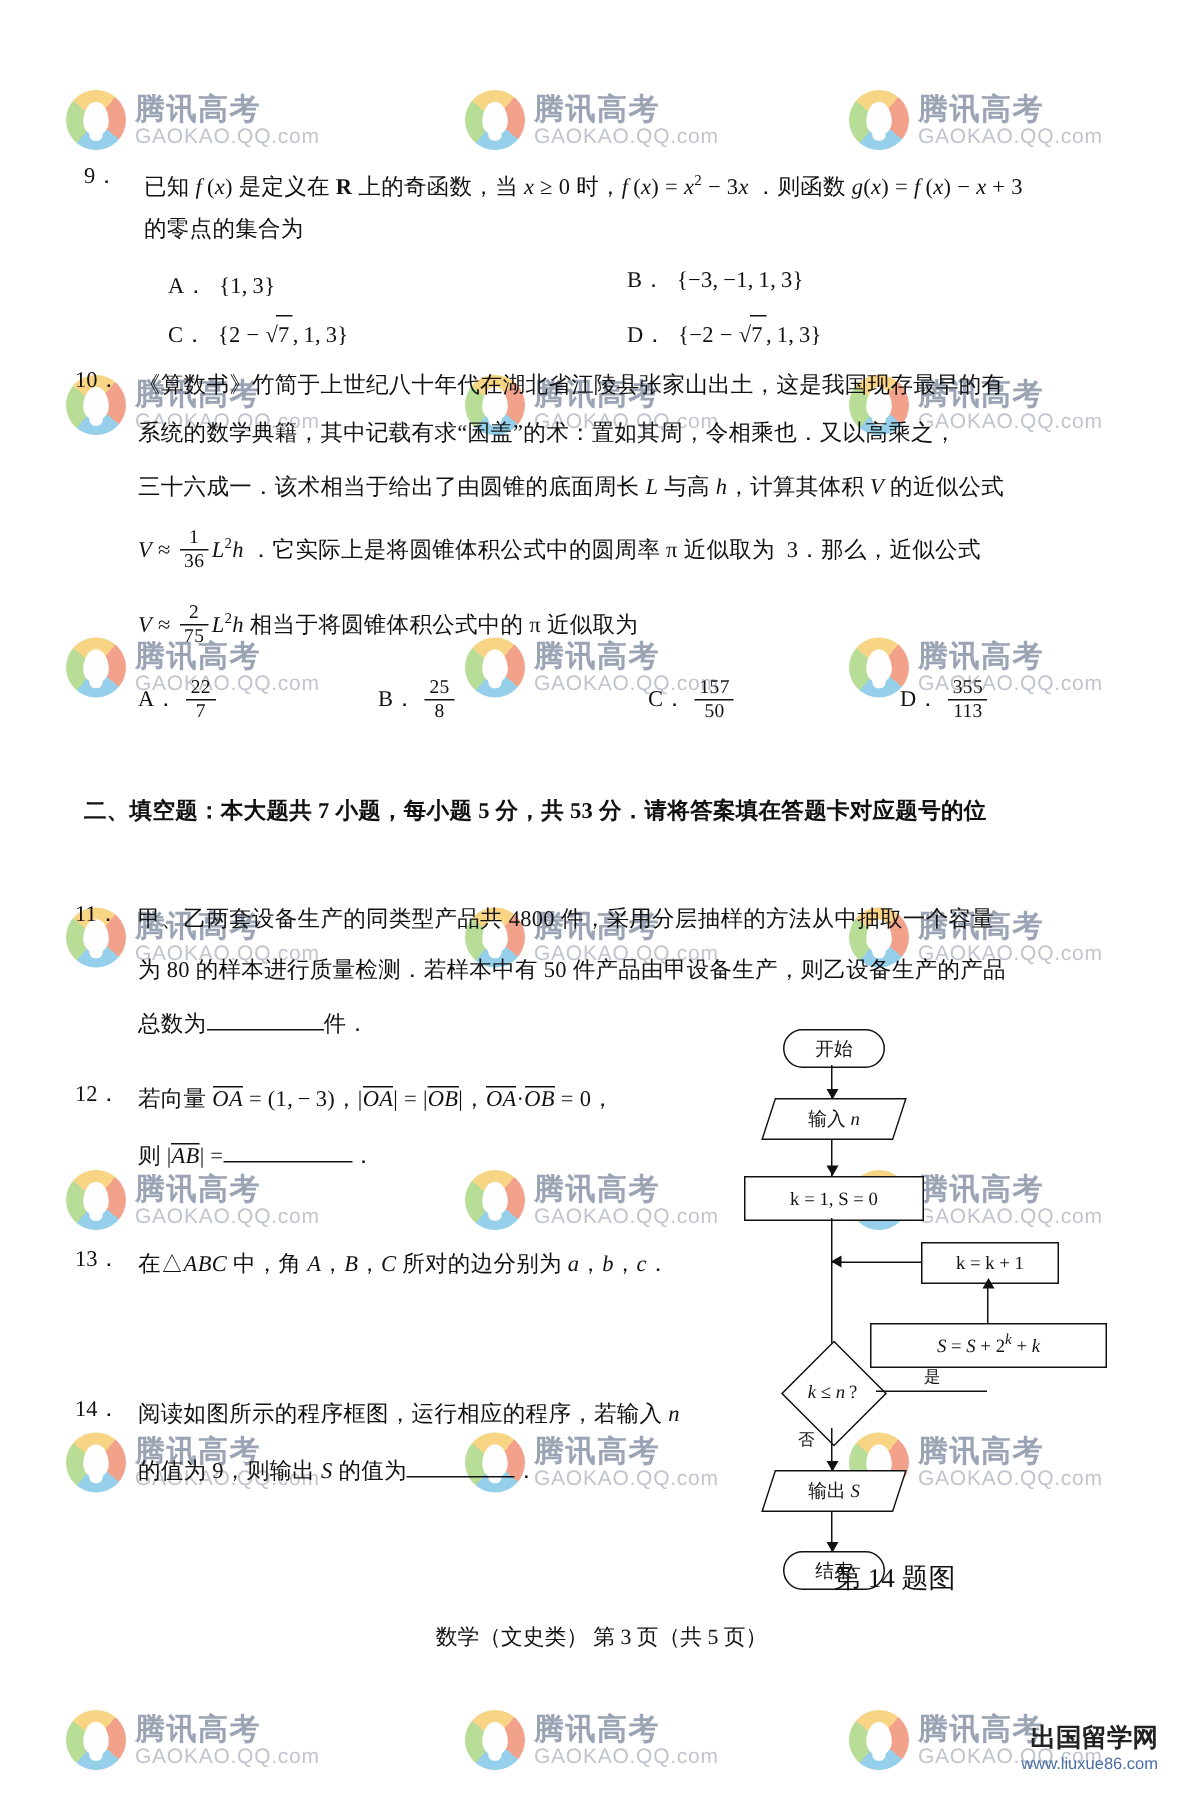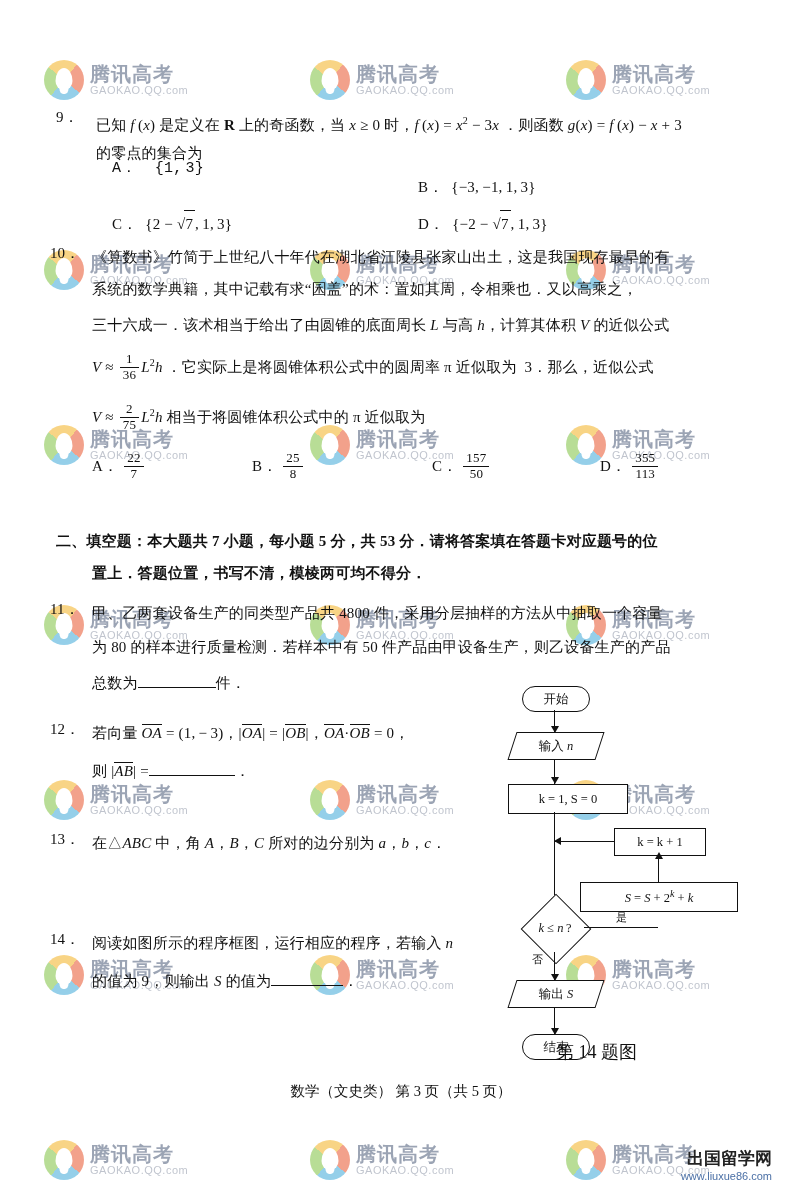--- a/index.html
+++ b/index.html
@@ -40,21 +40,21 @@
     margin-left:6px;line-height:1.05;
   }
   .wm .wmain{
     font-family:"DejaVu Sans", sans-serif;
     font-weight:bold;font-size:20px;color:#4b5a78;
     letter-spacing:1px;
     white-space:nowrap;
   }
   .wm .wsub{
     font-family:"Liberation Sans", sans-serif;
-    font-size:11px;color:#8d95a6;letter-spacing:.5px;
+    font-size:14px;color:#8d95a6;letter-spacing:.5px;
     white-space:nowrap;
   }
   
   .q{
     position:absolute;
     font-size:15px;
     line-height:26px;
     color:#111;
     letter-spacing:.2px;
   }
@@ -308,21 +308,21 @@
         </div>
       </div>
     </div>
 
   <div class="num" style="left:56px;top:108px;">9．</div>
   <div class="q" style="left:96px;top:108px;width:660px;">
     已知&nbsp;<i class="v">f</i> (<i class="v">x</i>)&nbsp;是定义在&nbsp;<b class="bf">R</b>&nbsp;上的奇函数，当&nbsp;<i class="v">x</i>&nbsp;≥&nbsp;0&nbsp;时，<i class="v">f</i> (<i class="v">x</i>)&nbsp;=&nbsp;<i class="v">x</i><sup>2</sup>&nbsp;−&nbsp;3<i class="v">x</i>&nbsp;．则函数&nbsp;<i class="v">g</i>(<i class="v">x</i>)&nbsp;=&nbsp;<i class="v">f</i> (<i class="v">x</i>)&nbsp;−&nbsp;<i class="v">x</i>&nbsp;+&nbsp;3
   </div>
   <div class="q" style="left:96px;top:140px;">的零点的集合为</div>
 
-  <div class="q" style="left:112px;top:156px;font-family:Liberation Mono, monospace;">
+  <div class="q" style="left:112px;top:178px;">
     <span>A．</span>
     <span>&nbsp;{1, 3}</span>
   </div>
   <div class="q" style="left:418px;top:174px;">
     <span>B．</span>
     <span>&nbsp;{−3, −1, 1, 3}</span>
   </div>
   <div class="q" style="left:112px;top:210px;">
     <span>C．</span>
     <span>&nbsp;{2&nbsp;−&nbsp;<span class="radical">√</span><span class="sqrt">7</span>, 1, 3}</span>
@@ -370,21 +370,20 @@
     <span>D．</span>
     <span class="frac">
       <span class="n">355</span>
       <span class="d">113</span>
     </span>
   </div>
 
   <div class="q bold-head" style="left:56px;top:528px;">
     <span>二、填空题：</span><span>本大题共 7 小题，每小题 5 分，共 53 分．请将答案填在答题卡对应题号的位</span>
   </div>
-  <div class="q bold-head" style="left:92px;top:560px;">置上．答题位置，书写不清，模棱两可均不得分．</div>
 
   <div class="num" style="left:50px;top:600px;">11．</div>
   <div class="q" style="left:92px;top:600px;width:670px;">甲、乙两套设备生产的同类型产品共 4800 件，采用分层抽样的方法从中抽取一个容量</div>
   <div class="q" style="left:92px;top:634px;width:670px;">为 80 的样本进行质量检测．若样本中有 50 件产品由甲设备生产，则乙设备生产的产品</div>
   <div class="q" style="left:92px;top:670px;">
     <span>总数为</span><span class="blank" style="width:78px;"></span><span>件．</span>
   </div>
 
   <div class="num" style="left:50px;top:720px;">12．</div>
   <div class="q" style="left:92px;top:720px;width:380px;">
@@ -415,21 +414,21 @@
 
     <div style="position:absolute;left:42px;top:56px;width:88px;height:28px;">
       <div style="position:absolute;inset:0;border:1.4px solid #111;transform:skewX(-18deg);background:#fff;"></div>
       <div style="position:absolute;inset:0;display:flex;align-items:center;justify-content:center;font-size:12.5px;">
         <span>输入&nbsp;<i class="v">n</i></span>
       </div>
     </div>
     <div class="fline" style="left:84px;top:84px;width:1.4px;height:24px;"></div>
     <div class="arrow arrow-down" style="left:81px;top:101px;"></div>
 
-    <div class="fnode" style="left:26px;top:108px;width:118px;height:28px;margin-left:12px;">k = 1, S = 0</div>
+    <div class="fnode" style="left:26px;top:108px;width:118px;height:28px;">k = 1, S = 0</div>
 
     <div class="fline" style="left:84px;top:136px;width:1.4px;height:30px;"></div>
     <div class="fline" style="left:84px;top:166px;width:1.4px;height:62px;"></div>
     <div class="arrow arrow-down" style="left:81px;top:222px;"></div>
 
     <div class="fnode" style="left:144px;top:152px;width:90px;height:26px;">k = k + 1</div>
 
     <div class="fline" style="left:84px;top:165px;width:60px;height:1.4px;"></div>
     <div class="arrow arrow-left" style="left:84px;top:161px;"></div>
 

